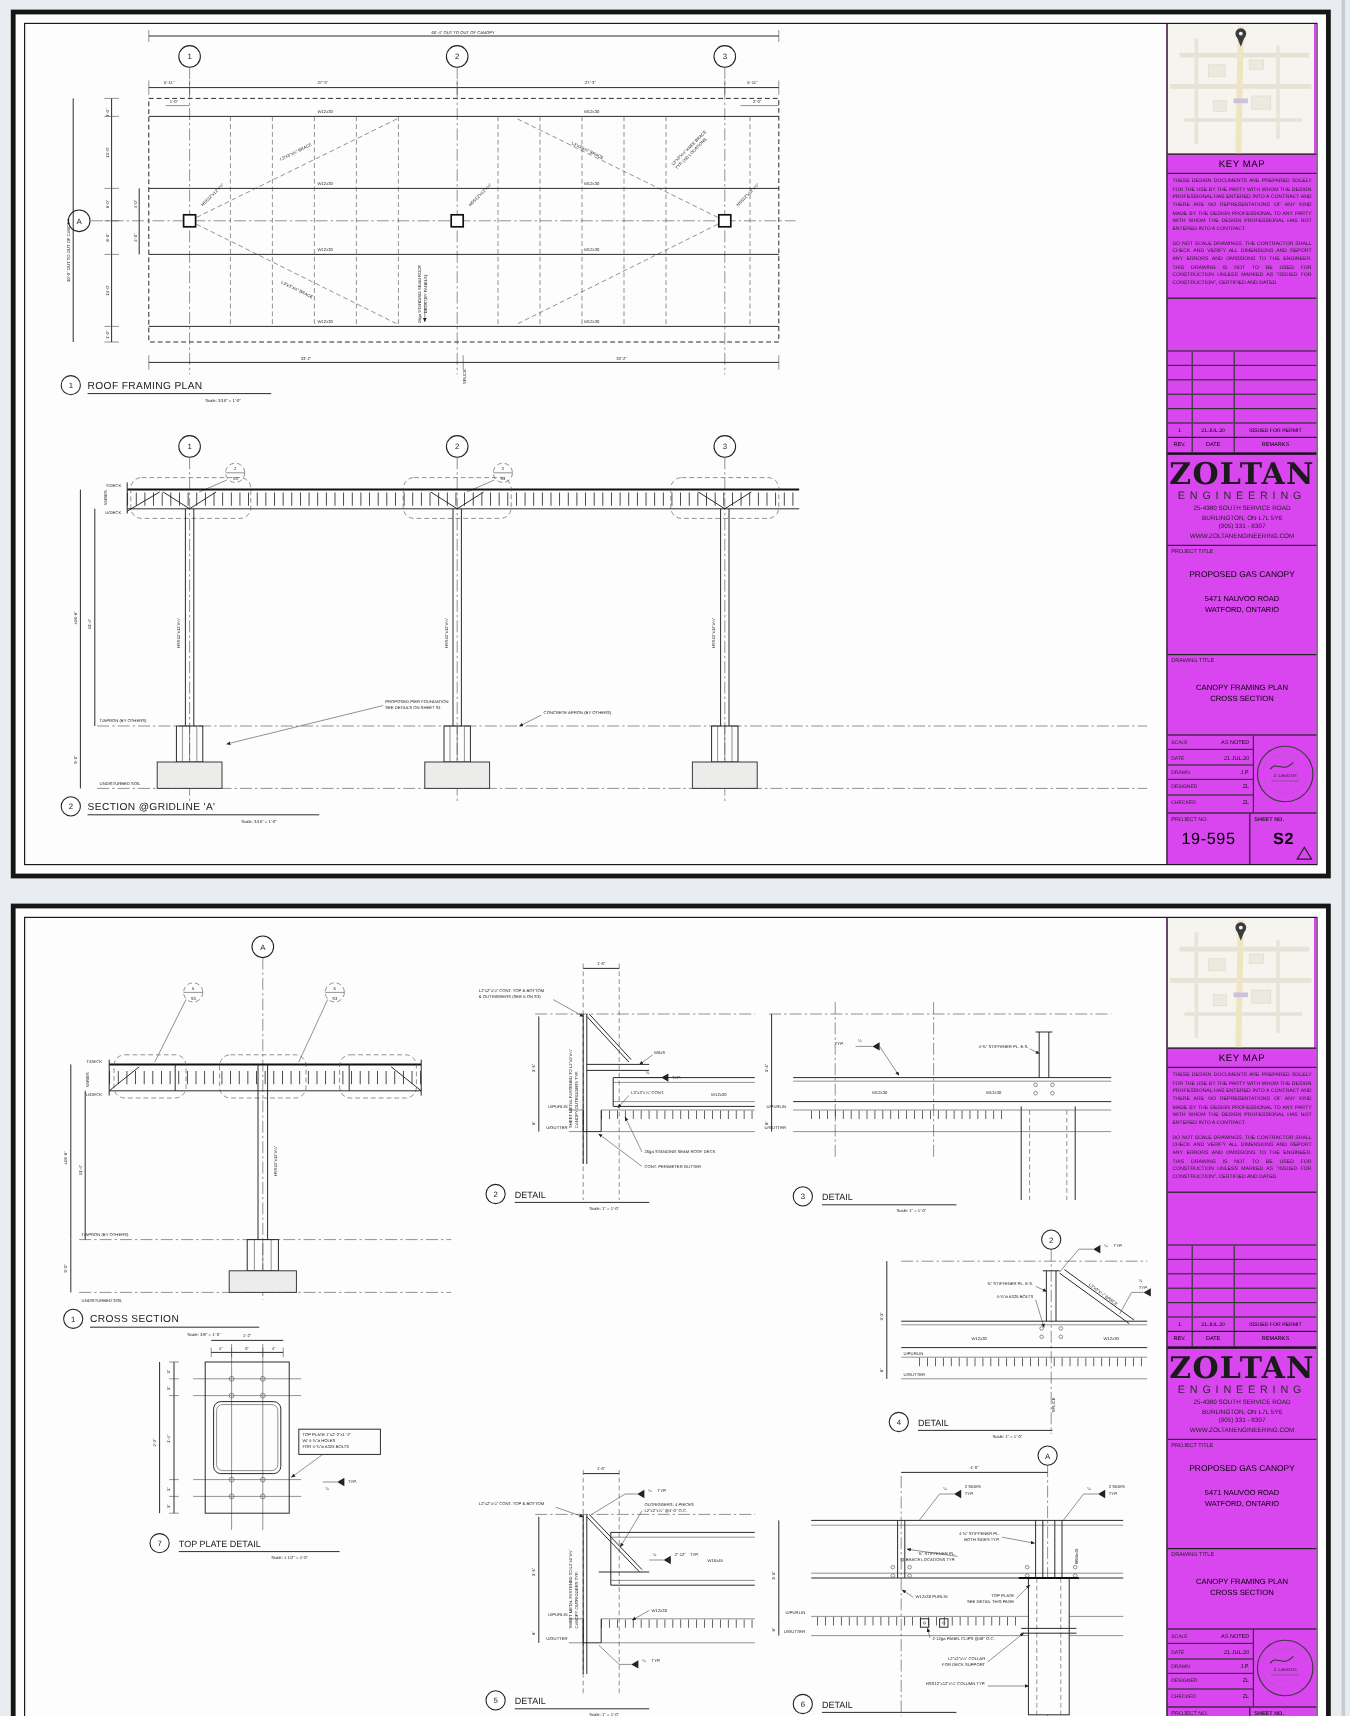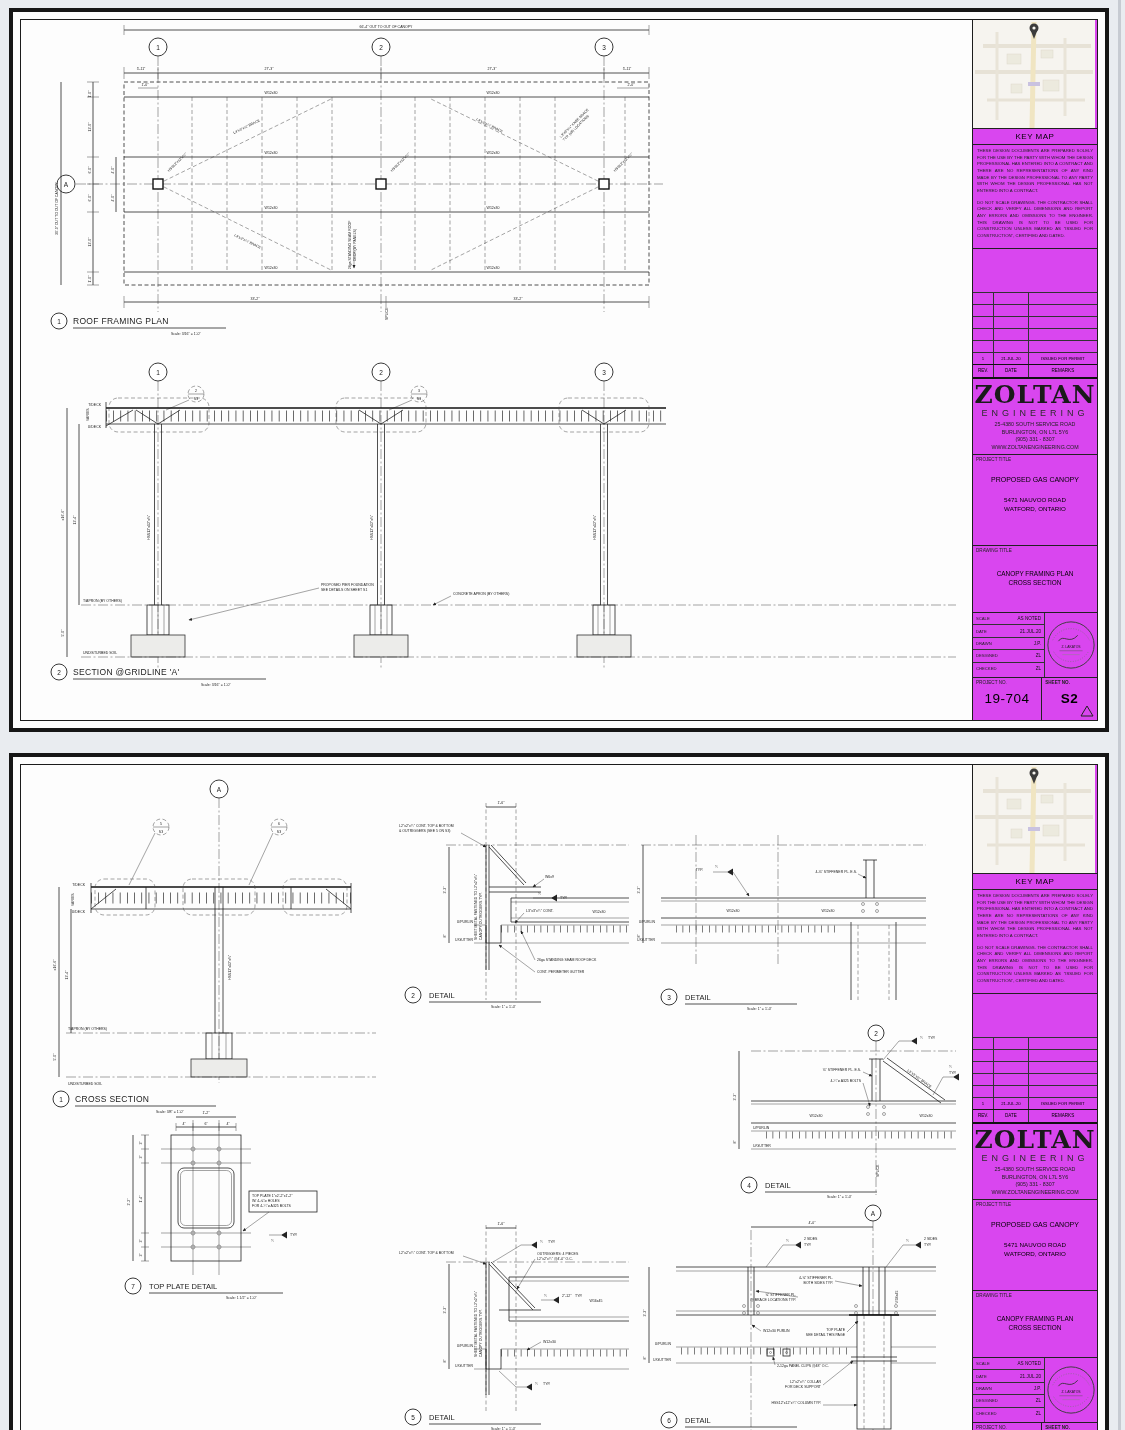--- a/index.html
+++ b/index.html
@@ -471,21 +471,21 @@
           <path d="M14,23 C19,15 25,27 34,17" fill="none" stroke="#333" stroke-width=".9"></path>
           <text class="t3 mid" x="27" y="30">Z. LAKATOS</text>
           <path d="M15,33 H39" stroke="#555" stroke-width=".5"></path>
           <path d="M18,37 H36" stroke="#888" stroke-width=".5"></path>
         </svg>
       </div>
     </div>
     <div class="tb-nums">
       <div class="pn">
         <div class="seclabel">PROJECT NO.</div>
-        <div class="bignum">19-704</div>
+        <div class="bignum">19-595</div>
       </div>
       <div class="sn">
         <div class="seclabel">SHEET NO.</div>
         <div class="bignum">S2</div>
         <svg class="tri" width="14" height="12" viewBox="0 0 14 12">
                 <polygon points="7,1 13,11 1,11" fill="none" stroke="#222" stroke-width="1"></polygon>
               </svg>
       </div>
     </div>
   </div>

